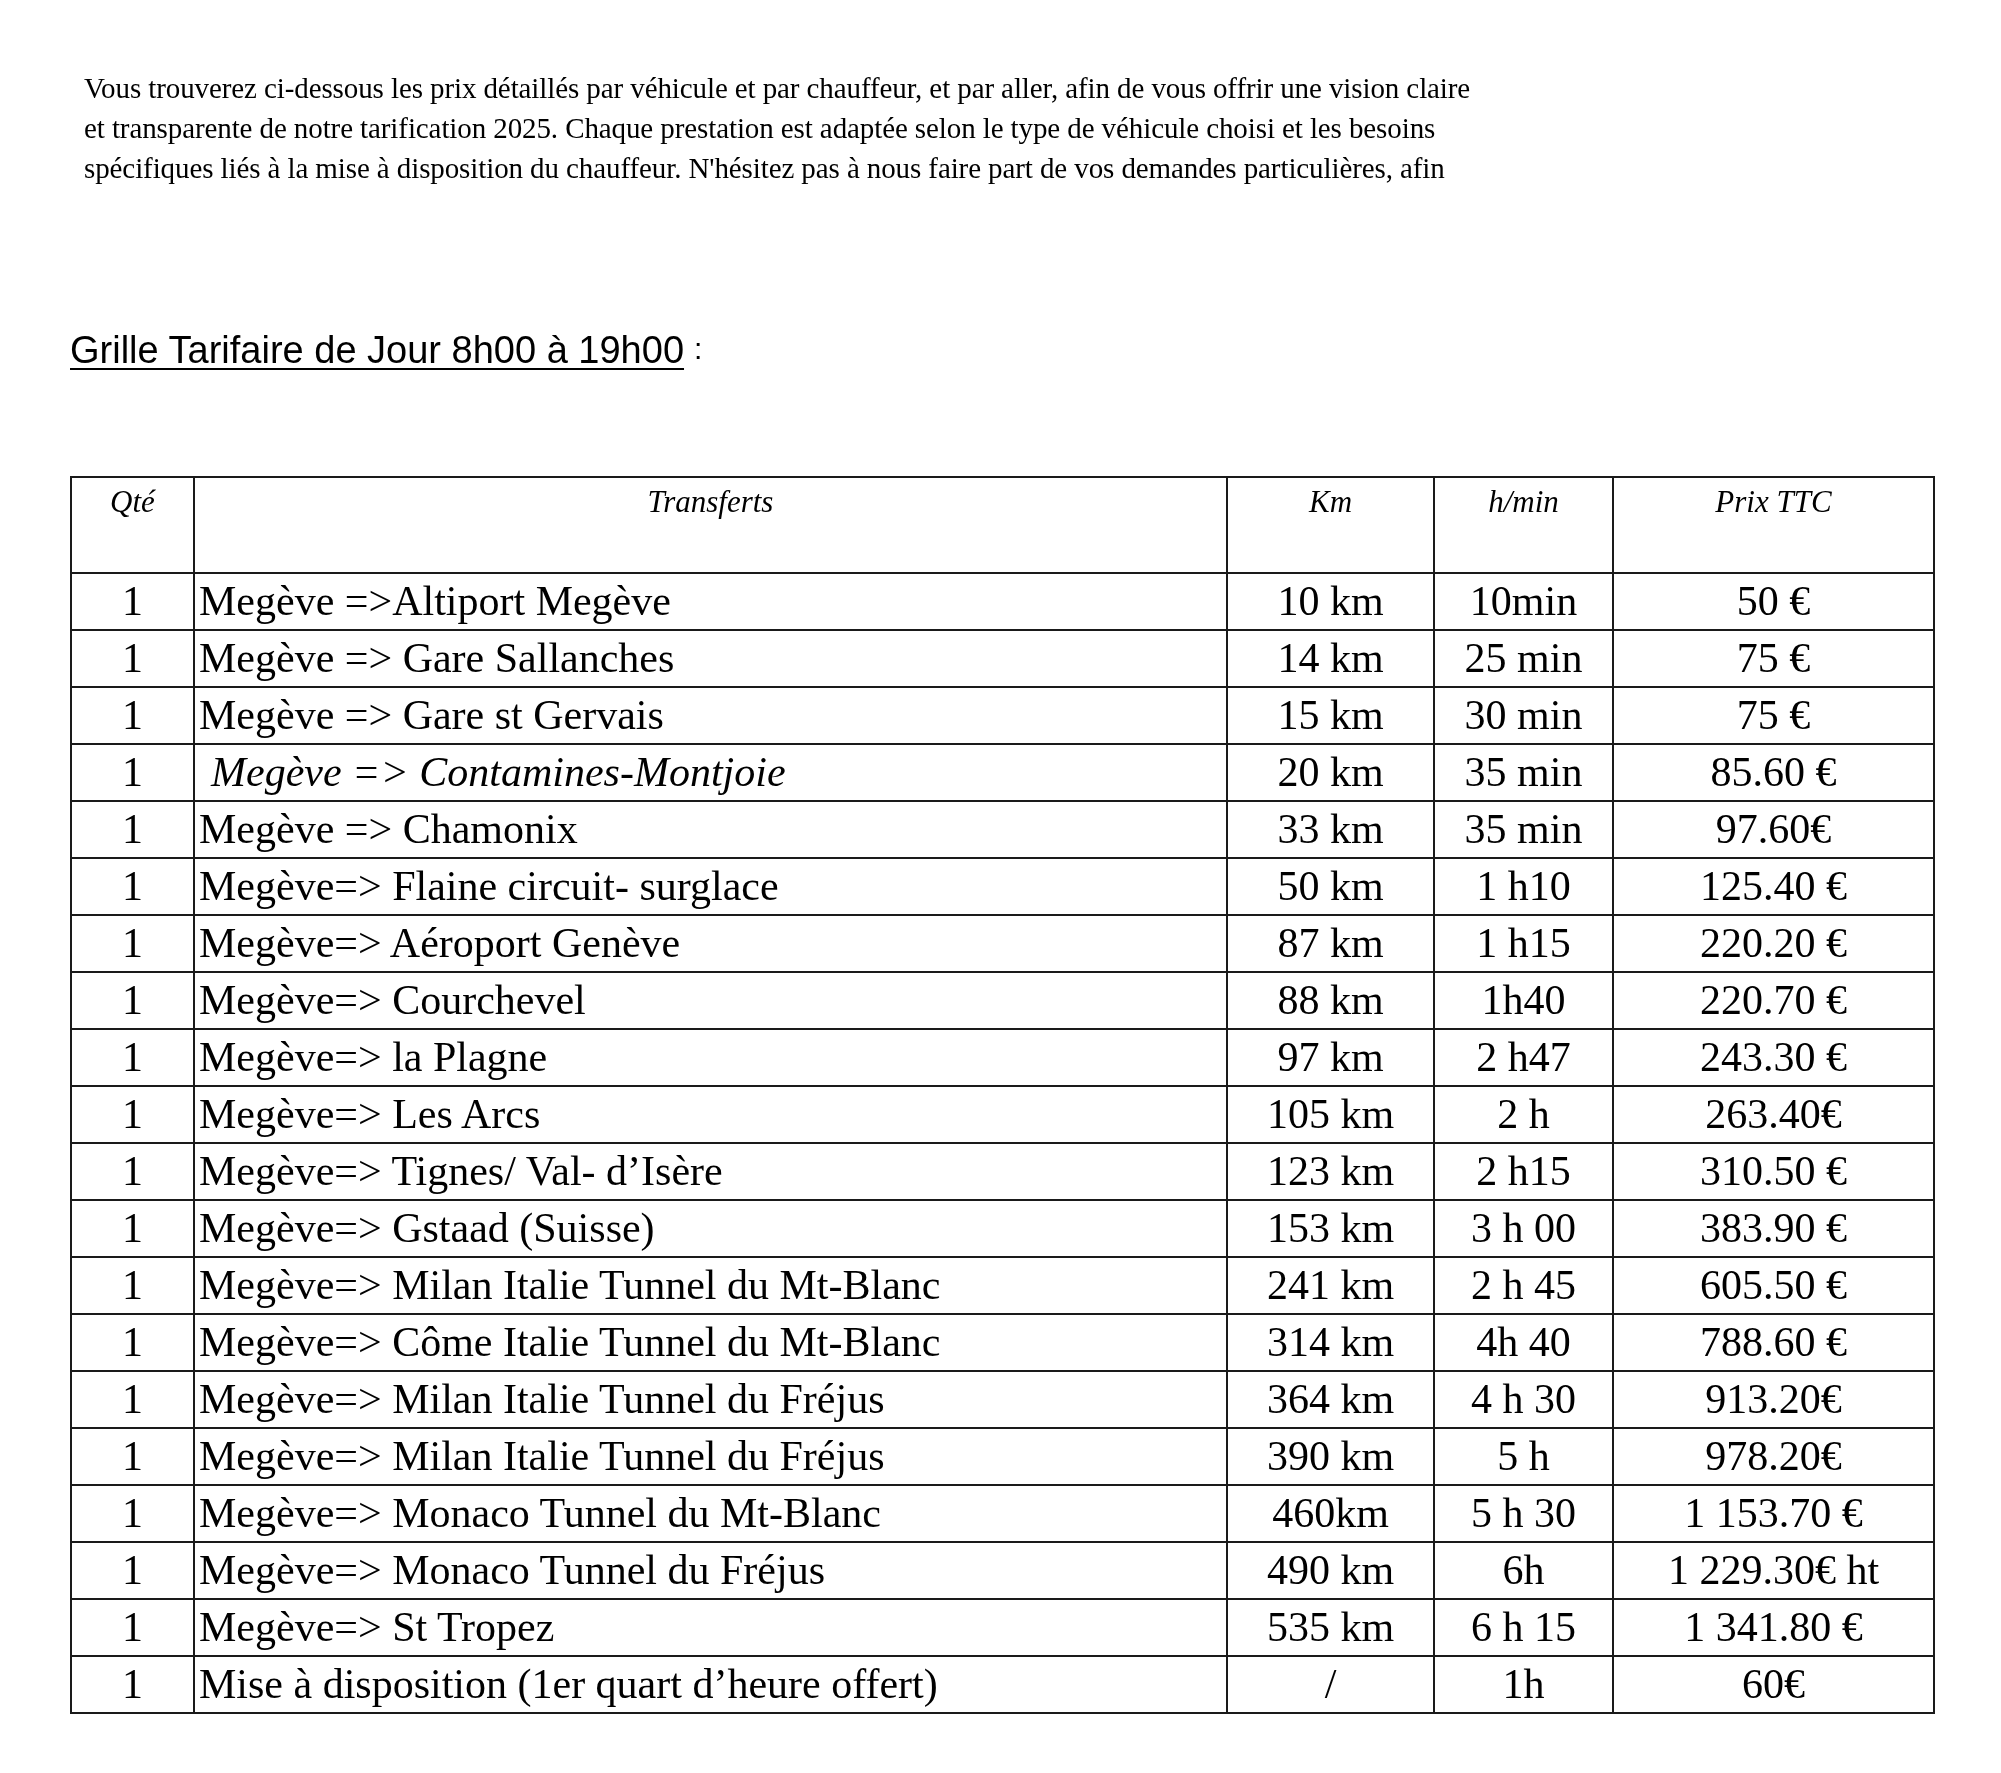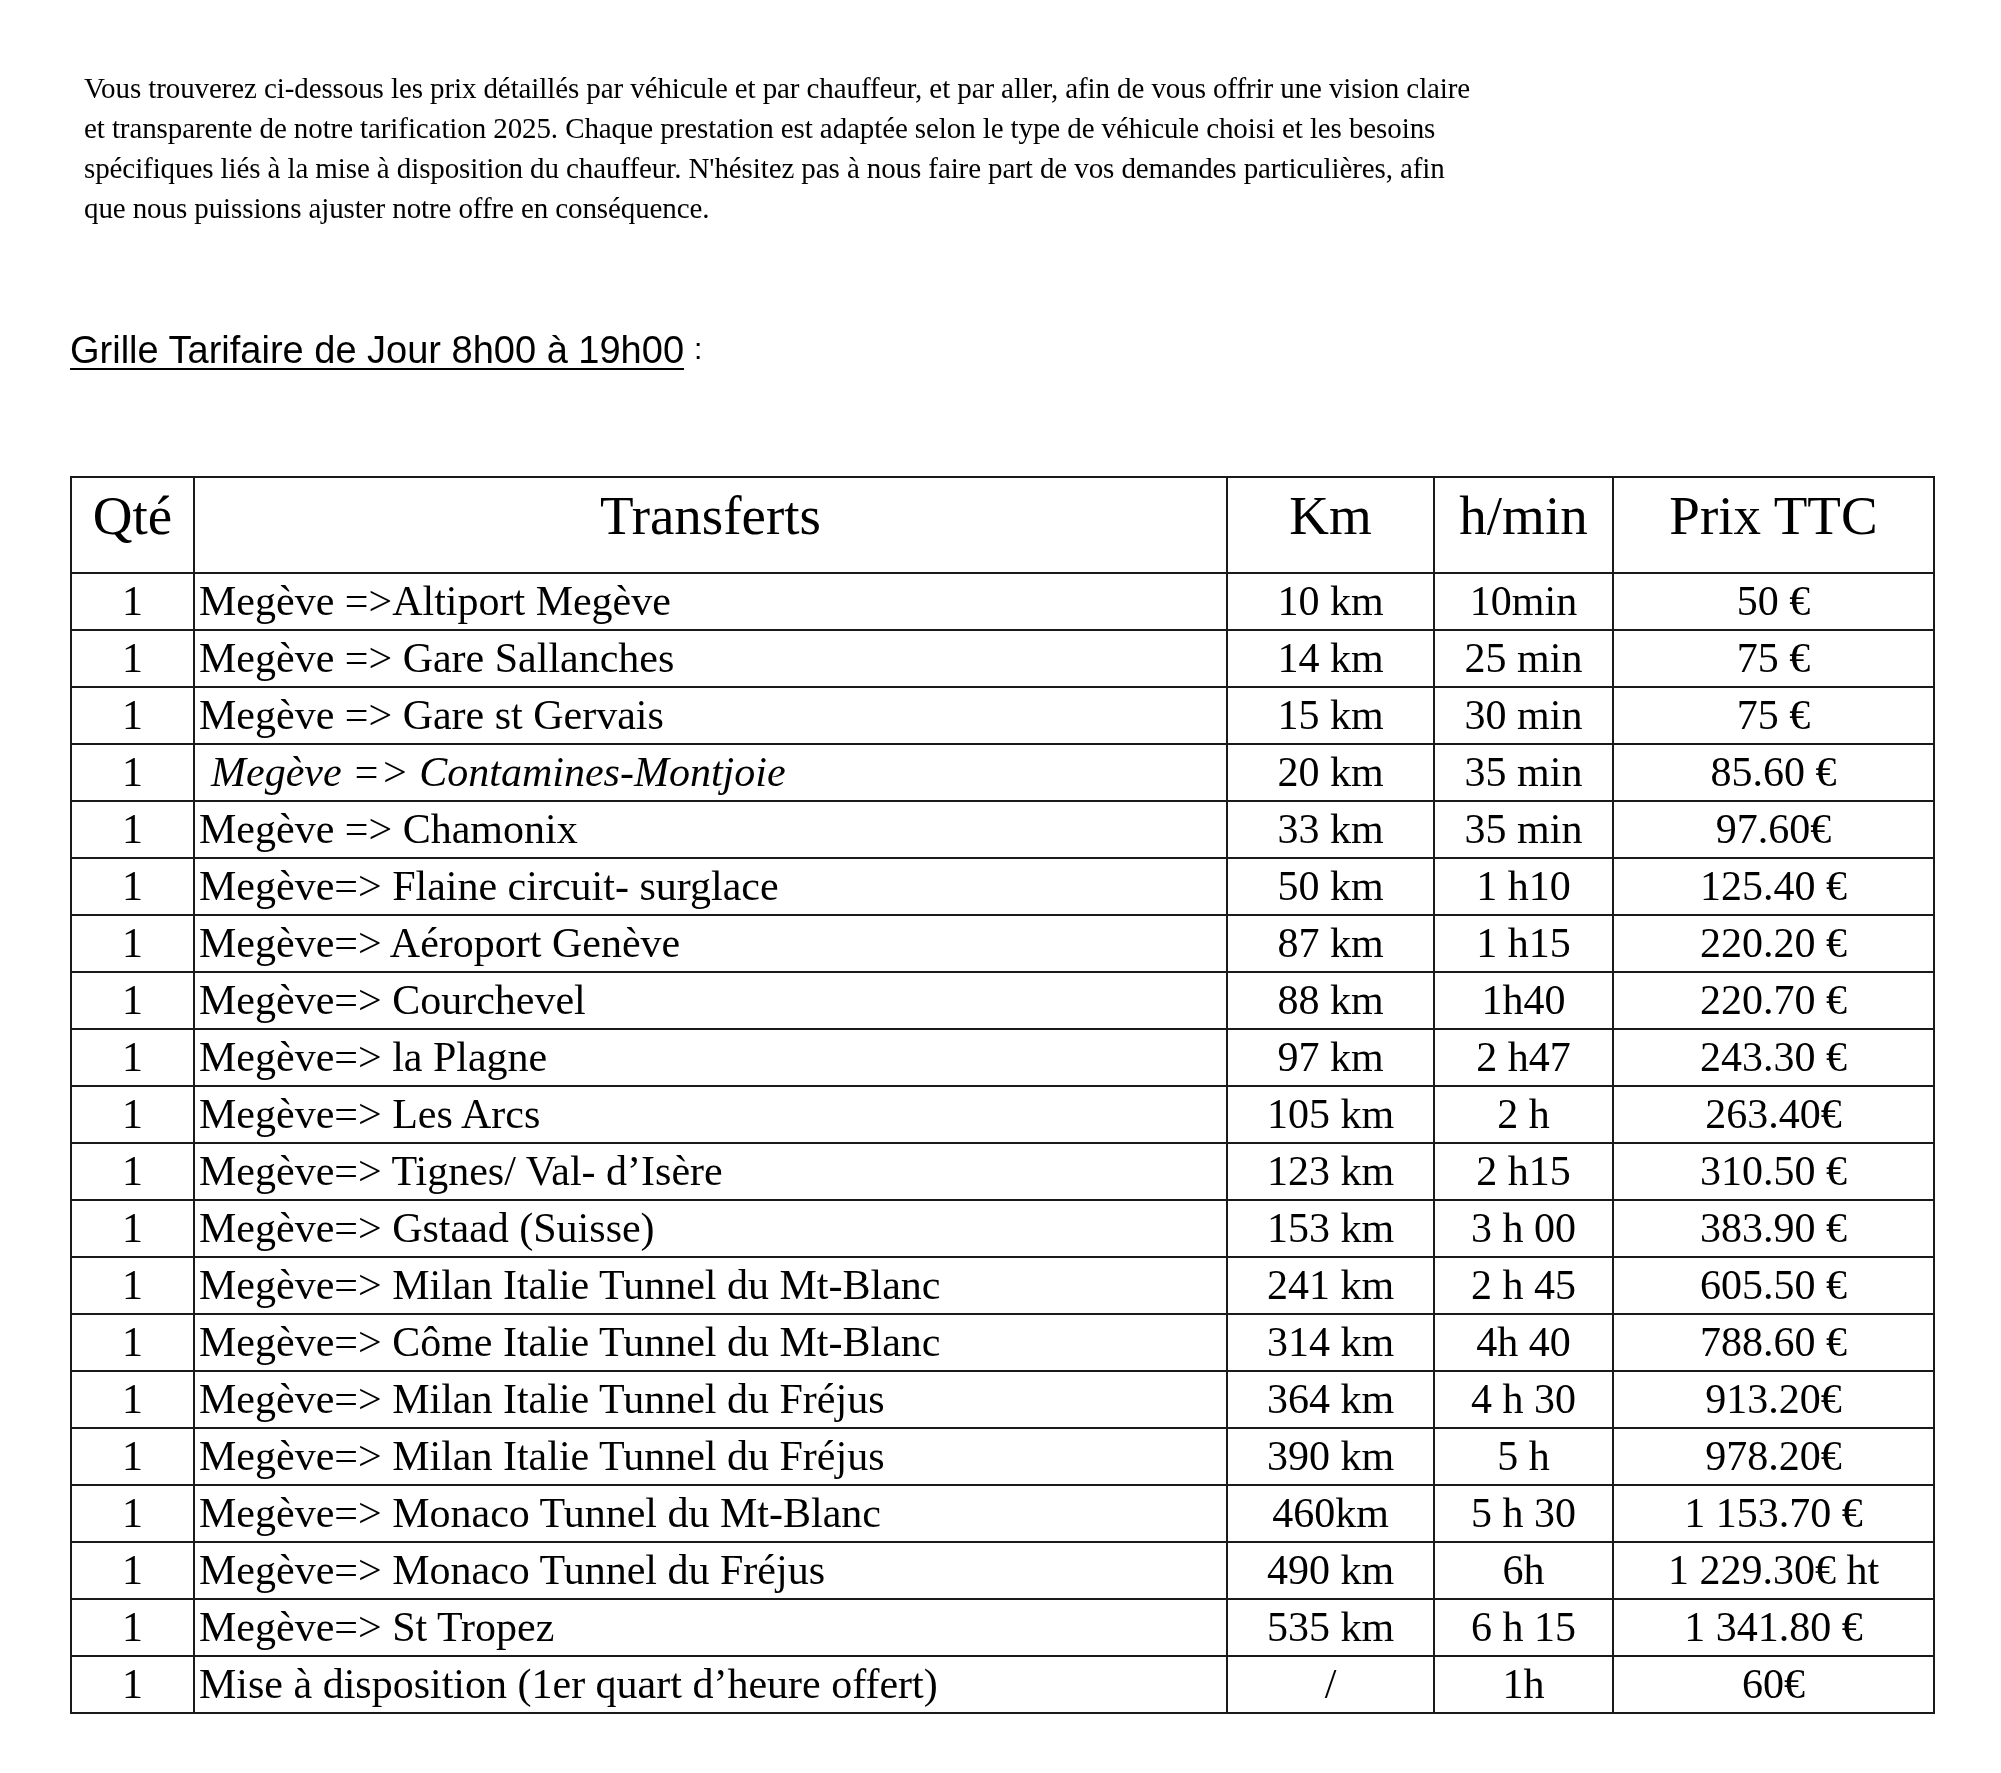--- a/index.html
+++ b/index.html
@@ -63,21 +63,22 @@
     padding: 0;
     font-weight: normal;
     white-space: nowrap;
     overflow: hidden;
   }
   table.tarif thead th {
     height: 88px;
     vertical-align: top;
     padding-top: 6px;
     text-align: center;
-    font-size: 55px;
+    font-size: 31px;
+    font-style: italic;
   }
   table.tarif tbody td {
     height: 55px;
     line-height: 55px;
     text-align: center;
   }
   table.tarif tbody td.route {
     text-align: left;
     padding-left: 4px;
   }
@@ -89,21 +90,20 @@
   col.c-time { width: 179px; }
   col.c-price { width: 321px; }
 </style>
 </head>
 <body>
 
 <div class="intro">
   <span class="line">Vous trouverez ci-dessous les prix détaillés par véhicule et par chauffeur, et par aller, afin de vous offrir une vision claire</span>
   <span class="line">et transparente de notre tarification 2025. Chaque prestation est adaptée selon le type de véhicule choisi et les besoins</span>
   <span class="line">spécifiques liés à la mise à disposition du chauffeur. N'hésitez pas à nous faire part de vos demandes particulières, afin</span>
-  <span class="line">que nous puissions ajuster notre offre en conséquence.</span>
 </div>
 
 <div class="heading">
   <span class="u">Grille Tarifaire de Jour 8h00 à 19h00</span><span class="colon">:</span>
 </div>
 
 <table class="tarif">
   <colgroup>
     <col class="c-qty">
       <col class="c-route">

